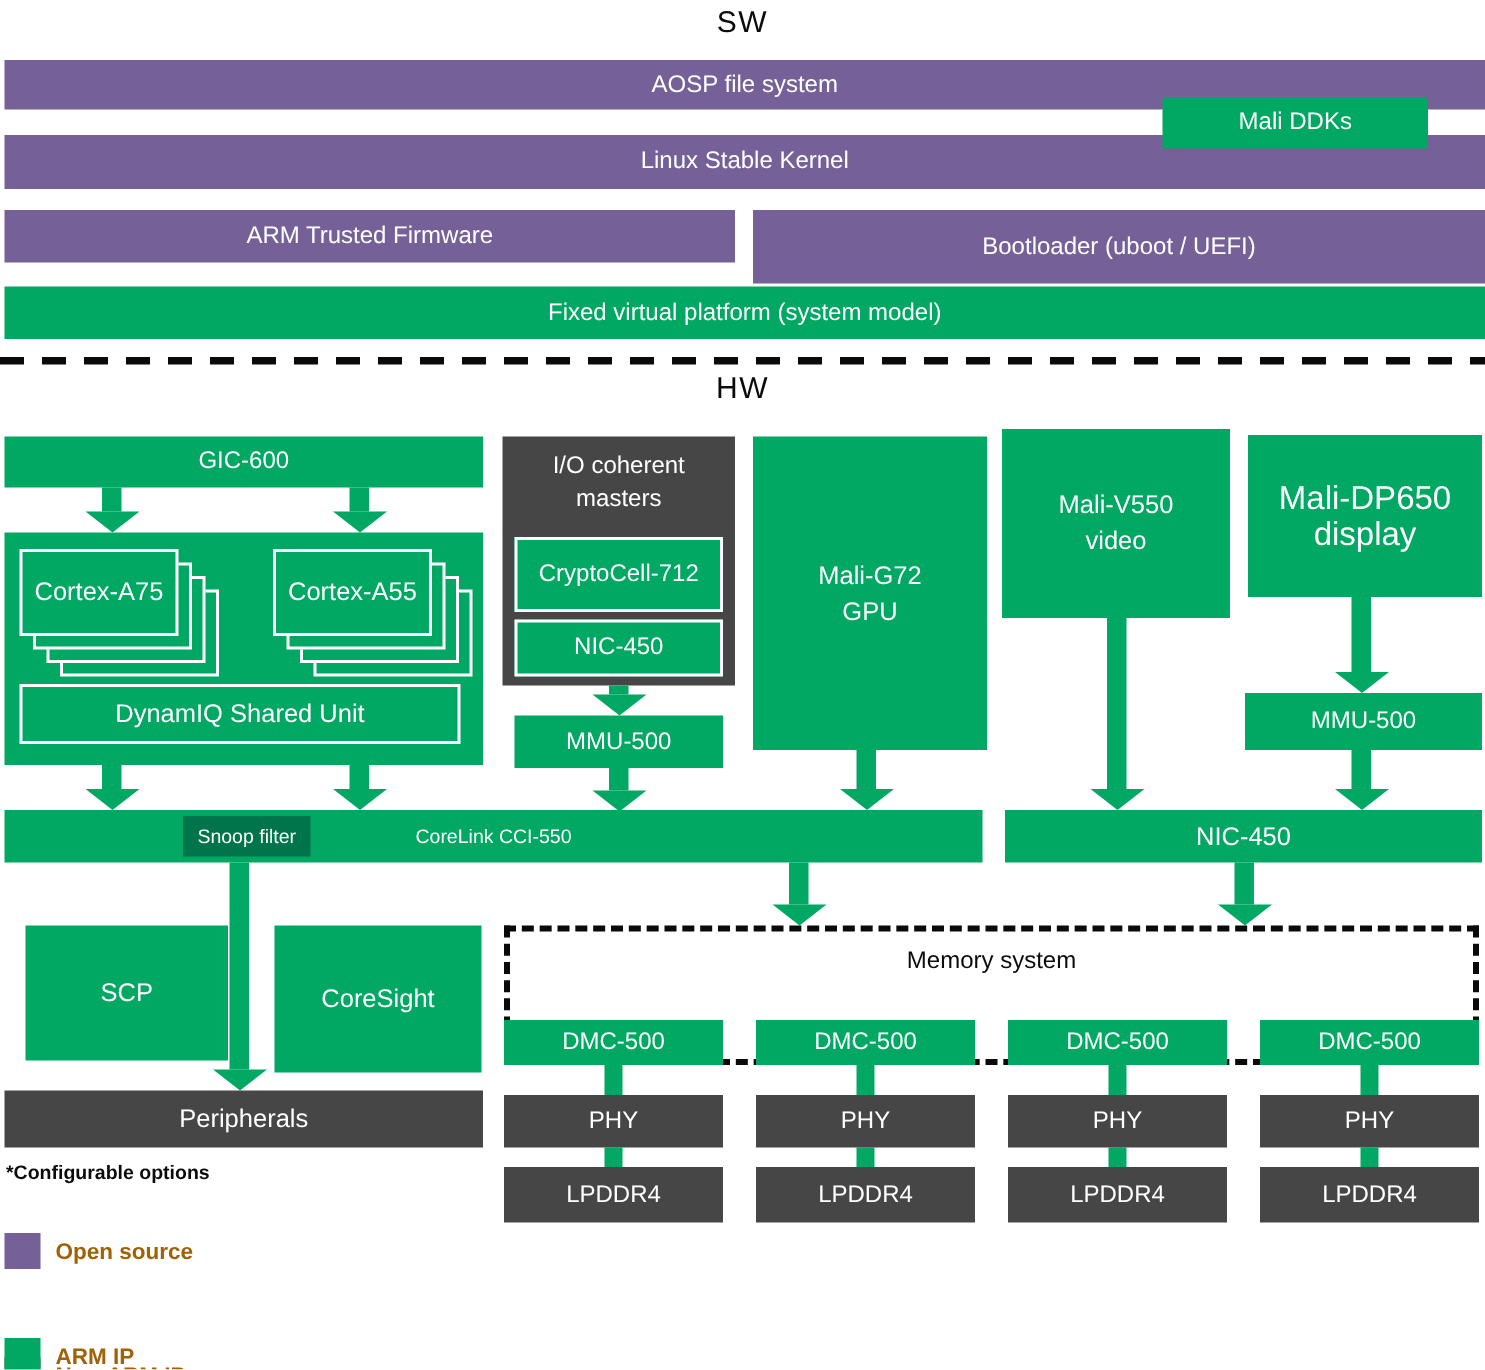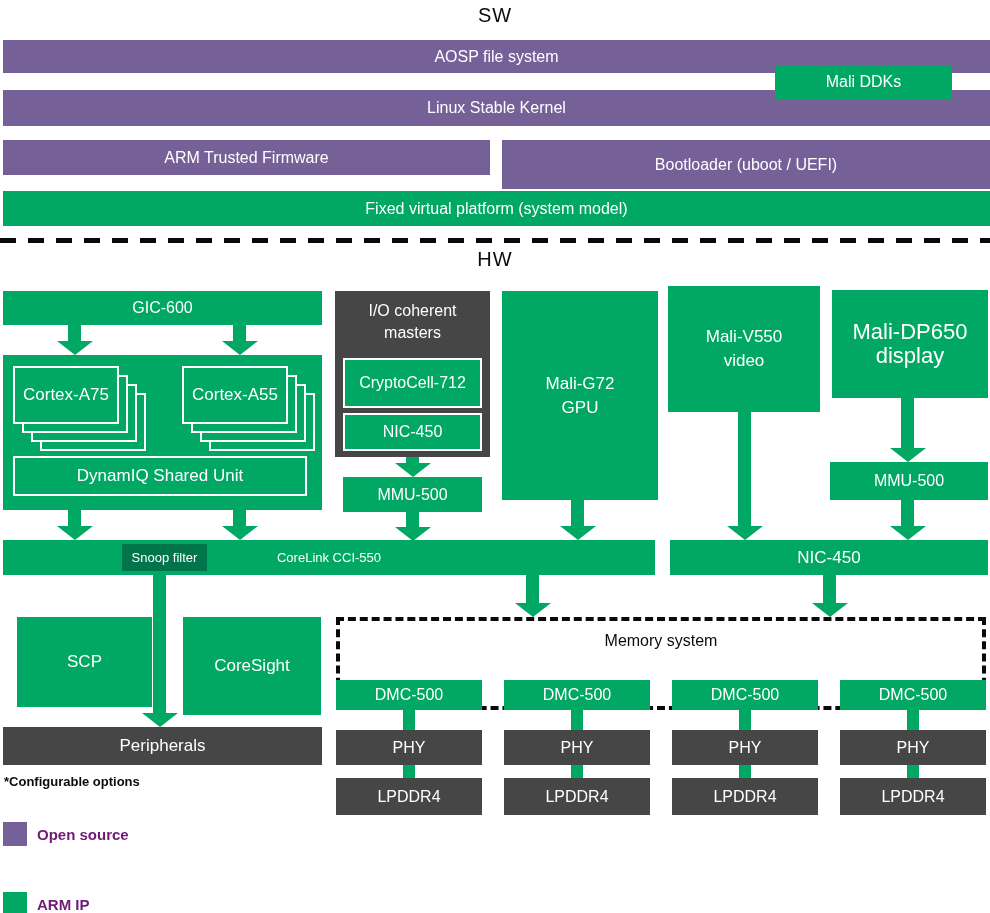--- a/index.html
+++ b/index.html
@@ -27,21 +27,21 @@
   .wborder{border:2px solid #fff;}
   .divider{position:absolute;left:0;top:238px;width:990px;height:5px;
         background:repeating-linear-gradient(to right,#0a0a0a 0 16px,transparent 16px 28px);}
   .memorybox{position:absolute;left:336px;top:617px;width:650px;height:93px;
         border:4px dashed #0a0a0a;box-sizing:border-box;}
   .memtitle{position:absolute;left:336px;top:632px;width:650px;text-align:center;
         color:#0b0b0b;font-size:16px;}
   .note{position:absolute;left:4px;top:774px;color:#0b0b0b;font-size:13px;font-weight:bold;}
   .legend-row{position:absolute;left:3px;height:24px;display:flex;align-items:center;}
   .swatch{width:24px;height:24px;margin-right:10px;flex:none;}
-  .legend-label{color:#701a75;font-size:15px;font-weight:bold;white-space:nowrap;}
+  .legend-label{color:#a16207;font-size:15px;font-weight:bold;white-space:nowrap;}
   .twoline{flex-direction:column;line-height:24px;}
 </style>
 </head>
 <body>
 
 <div id="stage">
 
   <div class="title" style="top:4px;">SW</div>
 
   <div class="box purple" style="left:3px;top:40px;width:987px;height:33px;">

